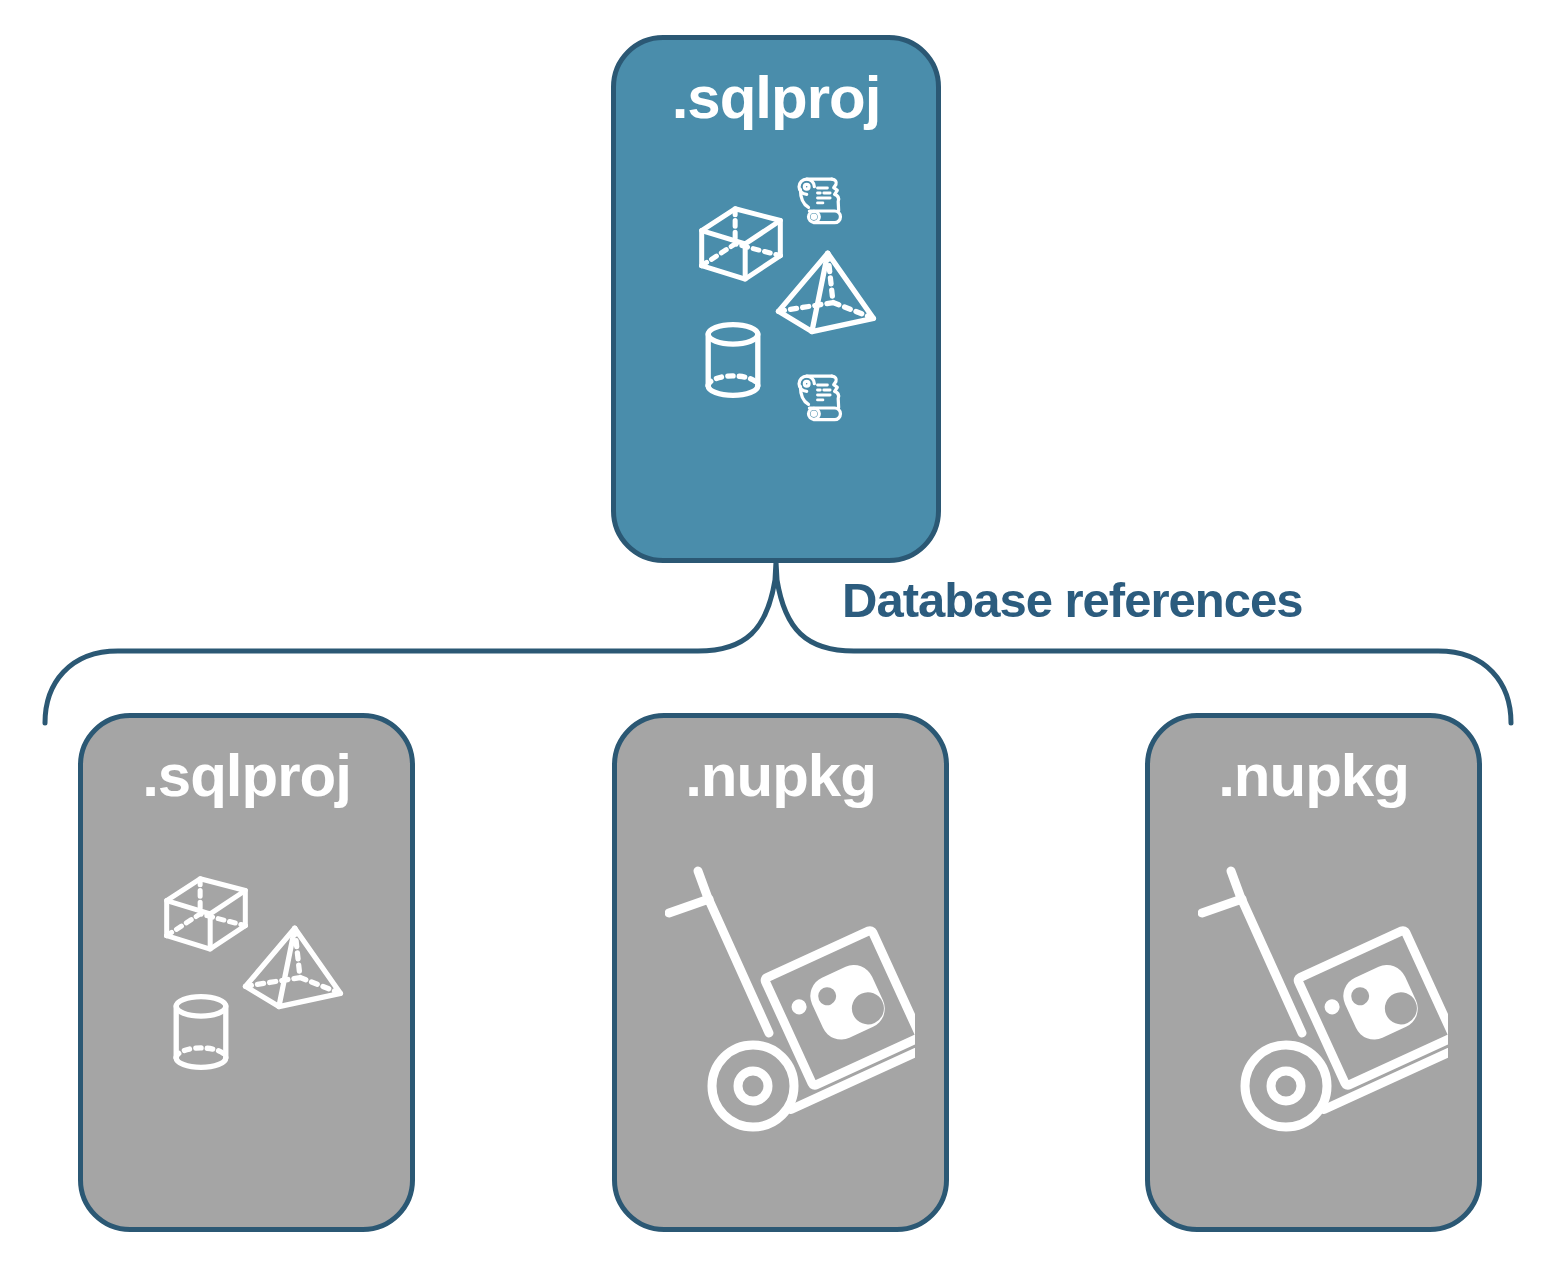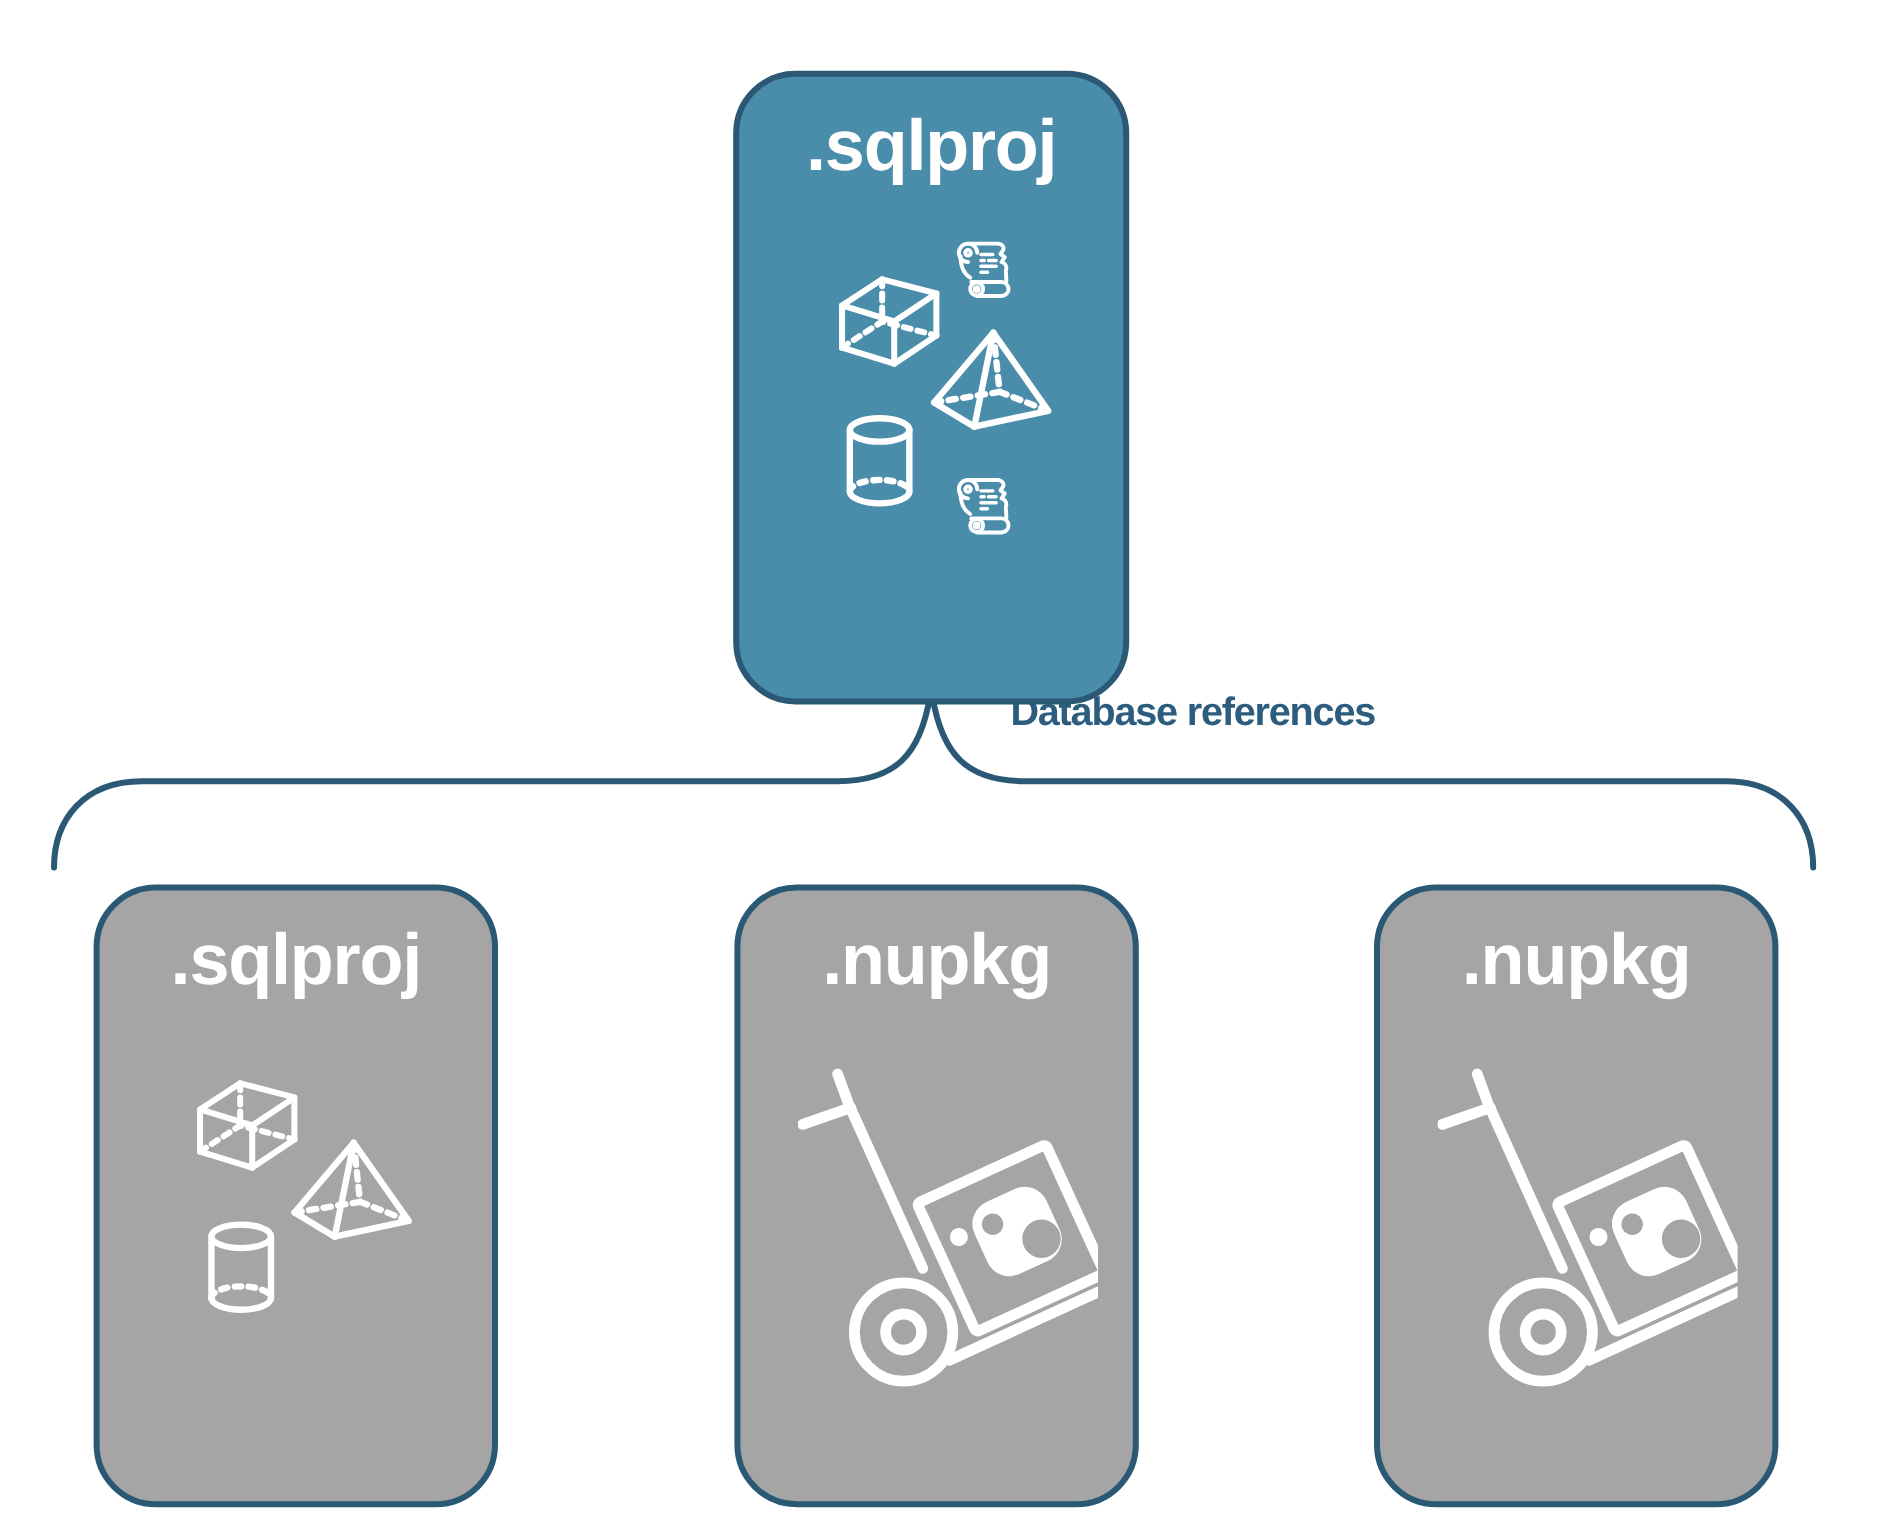--- a/index.html
+++ b/index.html
@@ -10,33 +10,33 @@
     --icon-white:#ffffff;
     --page-bg:#ffffff;
   }
   html,body{margin:0;padding:0;background:var(--page-bg);}
   .canvas{
     position:relative;width:1566px;height:1274px;background:var(--page-bg);
     font-family:"Liberation Sans", sans-serif;overflow:hidden;
   }
   .brace-svg{position:absolute;left:0;top:0;width:1566px;height:1274px;pointer-events:none;}
   .brace-path{fill:none;stroke:var(--line-navy);stroke-width:5;stroke-linecap:round;}
-  .node{position:absolute;box-sizing:border-box;border:5px solid var(--line-navy);border-radius:52px;margin-top:24px;}
+  .node{position:absolute;box-sizing:border-box;border:5px solid var(--line-navy);border-radius:52px;}
   .node-root{left:611px;top:35px;width:330px;height:528px;background:var(--accent-teal);}
   .node-child{top:713px;width:337px;height:519px;background:var(--node-gray);}
   .node-child.c1{left:78px;}
   .node-child.c2{left:612px;}
   .node-child.c3{left:1145px;}
   .node-title{
     position:absolute;left:0;top:28px;width:100%;text-align:center;
     font-weight:700;font-size:60px;line-height:1;letter-spacing:-1px;color:#ffffff;
   }
   .connector-label{
     position:absolute;left:842px;top:576px;
-    font-weight:700;font-size:33px;line-height:1;letter-spacing:-1px;color:var(--text-navy);
+    font-weight:700;font-size:49px;line-height:1;letter-spacing:-1px;color:var(--text-navy);
     white-space:nowrap;
   }
   .icon{position:absolute;color:var(--icon-white);display:block;}
   .defs{position:absolute;width:0;height:0;overflow:hidden;}
   
   .ri-scroll1{left:179px;top:135px;width:54px;height:54px;}
   .ri-cube{left:79px;top:162px;width:92px;height:88px;}
   .ri-pyramid{left:157px;top:208px;width:106px;height:88px;}
   .ri-cylinder{left:86px;top:280px;width:62px;height:80px;}
   .ri-scroll2{left:179px;top:332px;width:54px;height:54px;}

